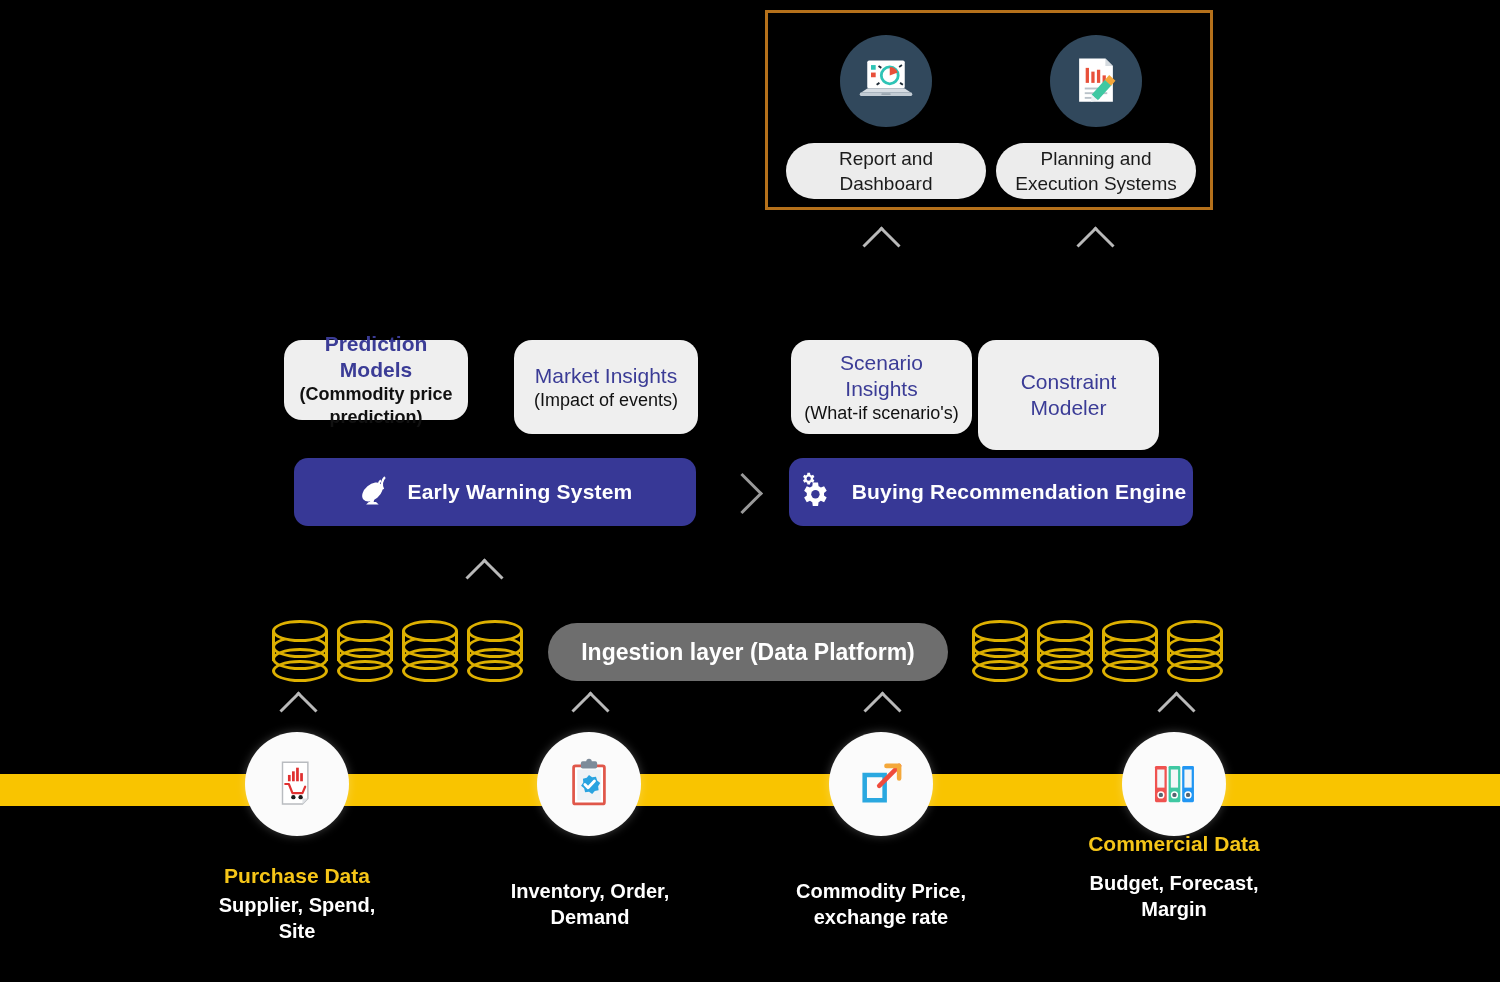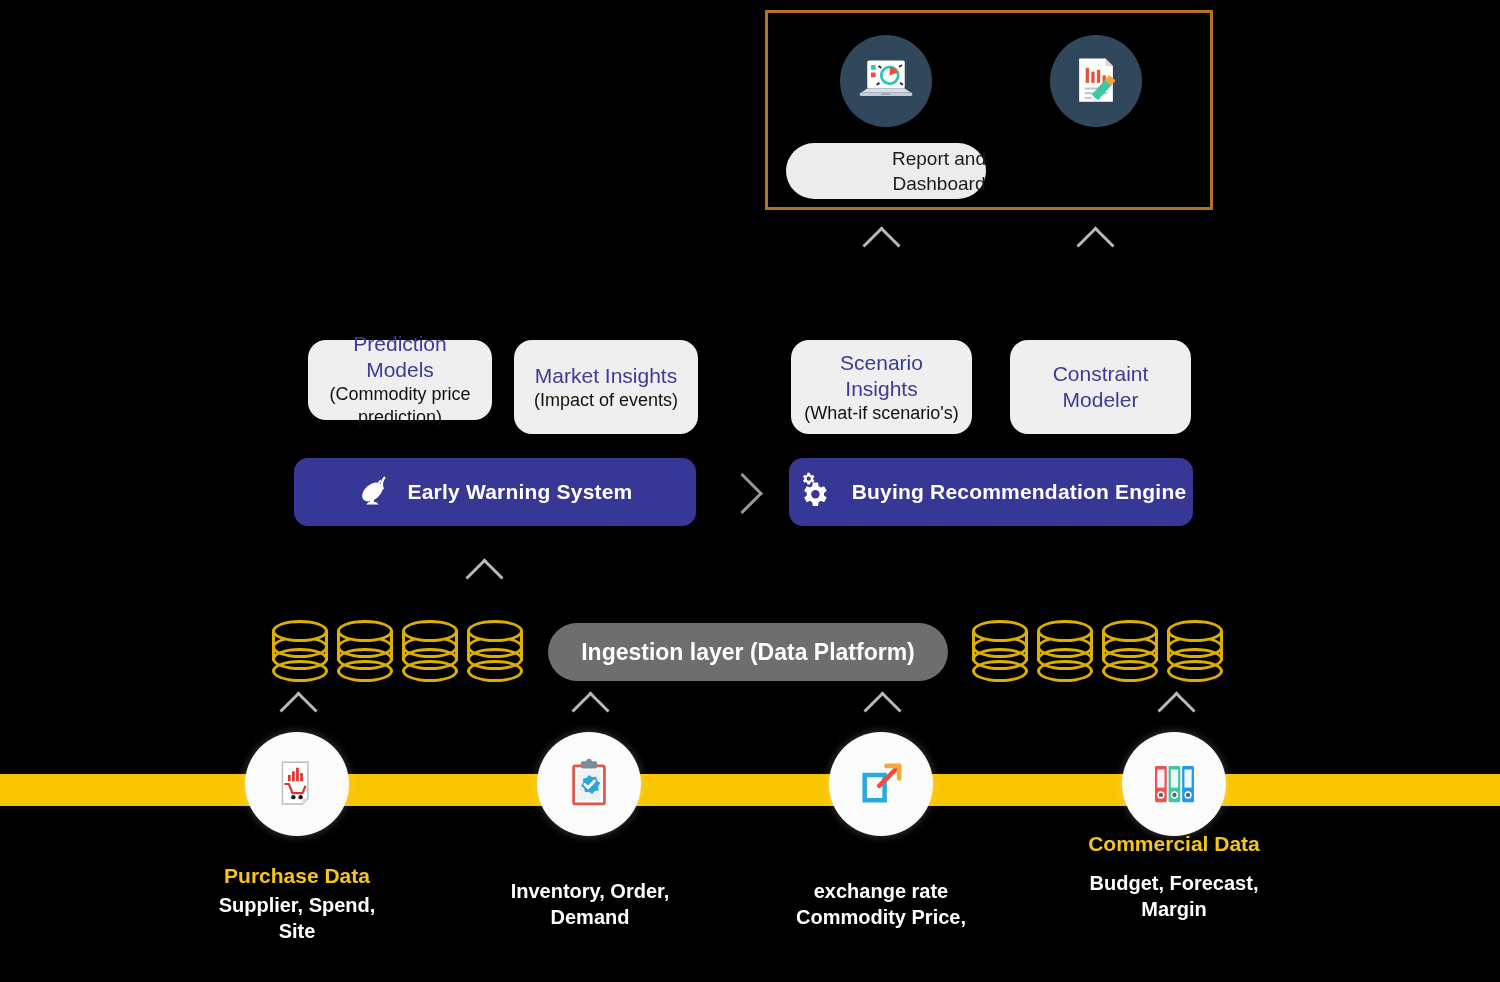--- a/index.html
+++ b/index.html
@@ -6,21 +6,21 @@
   body{width:1500px;height:982px;overflow:hidden;font-family:"Liberation Sans",sans-serif;}
   #stage{position:relative;width:1500px;height:982px;background:#000;}
   .abs{position:absolute;}
 
   
   .band{left:0;top:774px;width:1500px;height:32px;background:#f9c400;}
 
   
   .consume-box{left:765px;top:10px;width:448px;height:200px;border:3px solid #b5711b;box-sizing:border-box;}
   .icon-circle{border-radius:50%;background:#31485c;display:flex;align-items:center;justify-content:center;}
-  .pill{background:#ececec;border-radius:28px;display:flex;align-items:center;justify-content:flex-end;
+  .pill{background:#ececec;border-radius:28px;display:flex;align-items:center;justify-content:center;
         text-align:center;color:#1b1b1b;font-size:19px;line-height:25px;}
 
   
   .chev-up{border-left:3px solid #b9b9b9;border-top:3px solid #b9b9b9;
            transform:rotate(45deg);width:24px;height:24px;}
   .chev-right{border-right:3px solid #9a9a9a;border-top:3px solid #9a9a9a;
               transform:rotate(45deg);width:26px;height:26px;}
 
   
   .bar{border-radius:14px;display:flex;align-items:center;justify-content:center;gap:14px;
@@ -94,42 +94,48 @@
       </svg>
     </div>
 
     <div class="abs pill" style="left:18px;top:130px;width:200px;height:56px;">
       <span>
         <span>Report and</span><br>
         <span>Dashboard</span>
       </span>
     </div>
 
+    <div class="abs pill" style="left:228px;top:130px;width:200px;height:56px;">
+      <span>
+        <span>Planning and</span><br>
+        <span>Execution Systems</span>
+      </span>
+    </div>
   </div>
 
   <div class="abs chev-up" style="left:868px;top:232px;"></div>
   <div class="abs chev-up" style="left:1082px;top:232px;"></div>
 
 
-  <div class="abs card" style="left:308px;top:340px;width:184px;height:80px;">
+  <div class="abs card" style="left:284px;top:340px;width:184px;height:80px;font-weight:bold;">
     <div class="t">Prediction Models</div>
     <div class="s">(Commodity price prediction)</div>
   </div>
 
   <div class="abs card" style="left:514px;top:340px;width:184px;height:94px;">
     <div class="t">Market Insights</div>
     <div class="s">(Impact of events)</div>
   </div>
 
   <div class="abs card" style="left:791px;top:340px;width:181px;height:94px;">
     <div class="t">Scenario Insights</div>
     <div class="s">(What-if scenario's)</div>
   </div>
 
-  <div class="abs card" style="left:1010px;top:340px;width:181px;height:94px;">
+  <div class="abs card" style="left:978px;top:340px;width:181px;height:110px;">
     <div class="t" style="white-space:pre-line;">Constraint Modeler</div>
   </div>
 
   <div class="abs bar purple" style="left:294px;top:458px;width:402px;height:68px;font-size:21px;">
     <span style="display:flex;">
       <svg width="36" height="36" viewBox="0 0 40 40" fill="#fff">
         <ellipse cx="16" cy="20" rx="13" ry="8.5" transform="rotate(-40 16 20)"></ellipse>
         <rect x="14" y="24" width="4" height="9" transform="rotate(12 16 28)"></rect>
         <path d="M9 34 h14 l-3 -3 h-8 Z"></path>
         <path d="M24 16 a7 7 0 0 1 1.5 -9" fill="none" stroke="#fff" stroke-width="2.4"></path>
@@ -294,22 +300,22 @@
 
   <div class="abs" style="left:450px;top:864px;width:280px;">
     <div class="src-sub" style="margin-top:14px;">
       <div>Inventory, Order,</div>
       <div>Demand</div>
     </div>
   </div>
 
   <div class="abs" style="left:741px;top:864px;width:280px;">
     <div class="src-sub" style="margin-top:14px;">
+      <div>Commodity Price,</div>
       <div>exchange rate</div>
-      <div>Commodity Price,</div>
     </div>
   </div>
 
   <div class="abs" style="left:1034px;top:832px;width:280px;">
     <div class="src-title">Commercial Data</div>
     <div class="src-sub" style="margin-top:14px;">
       <div>Budget, Forecast,</div>
       <div>Margin</div>
     </div>
   </div>

